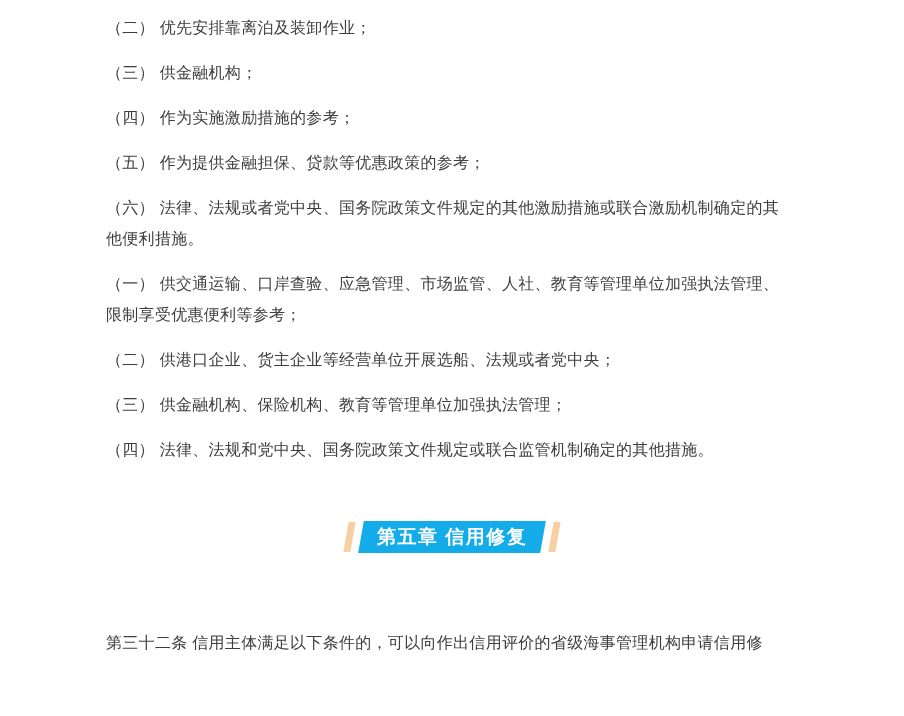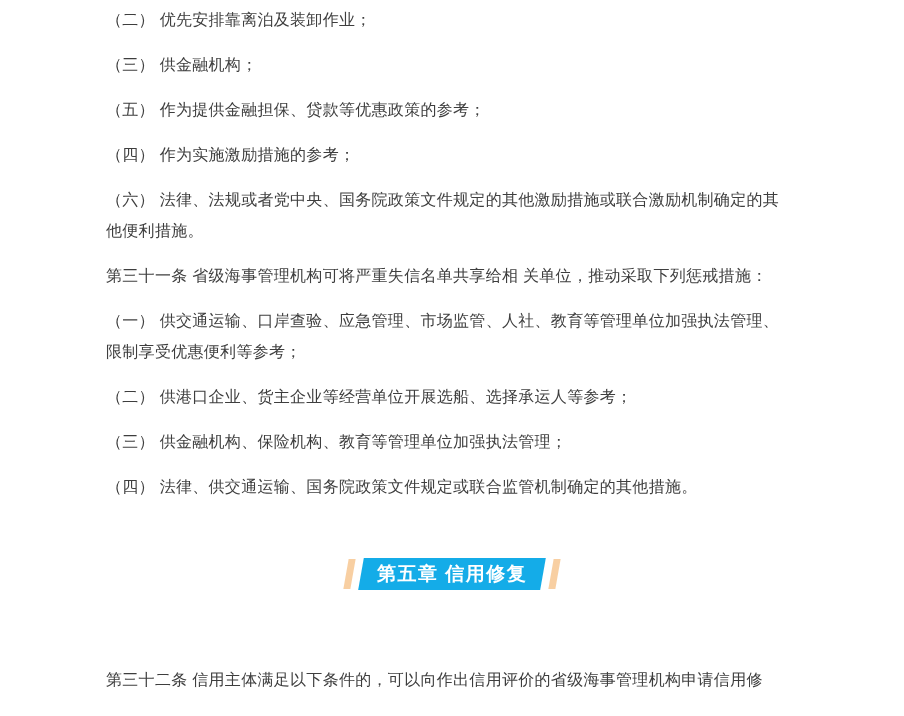--- a/index.html
+++ b/index.html
@@ -9,21 +9,21 @@
   body {
     width: 904px;
     height: 716px;
     background: var(--page-background, #ffffff);
     overflow: hidden;
     font-family: "Liberation Sans", sans-serif;
   }
   .content {
     width: 692px;
     margin-left: 106px;
-    padding-top: 4px;
+    padding-top: 12px;
   }
   .para {
     margin: 0 0 14px 0;
     font-size: 16px;
     line-height: 31px;
     letter-spacing: 0.3px;
     color: var(--body-text, #3e3e3e);
     white-space: pre-line;
     text-align: justify;
     text-justify: inter-ideograph;
@@ -61,30 +61,29 @@
     margin-bottom: 12px;
   }
 </style>
 </head>
 <body>
 
 <div class="content">
 
   <p class="para">（二） 优先安排靠离泊及装卸作业；</p>
   <p class="para">（三） 供金融机构；</p>
+  <p class="para">（四） 作为实施激励措施的参考；</p>
   <p class="para">（五） 作为提供金融担保、贷款等优惠政策的参考；</p>
-  <p class="para">（四） 作为实施激励措施的参考；</p>
   <p class="para">（六） 法律、法规或者党中央、国务院政策文件规定的其他激励措施或联合激励机制确定的其
 他便利措施。</p>
-  <p class="para">第三十一条 省级海事管理机构可将严重失信名单共享给相 关单位，推动采取下列惩戒措施：</p>
   <p class="para">（一） 供交通运输、口岸查验、应急管理、市场监管、人社、教育等管理单位加强执法管理、
 限制享受优惠便利等参考；</p>
-  <p class="para">（二） 供港口企业、货主企业等经营单位开展选船、选择承运人等参考；</p>
+  <p class="para">（二） 供港口企业、货主企业等经营单位开展选船、法规或者党中央；</p>
   <p class="para">（三） 供金融机构、保险机构、教育等管理单位加强执法管理；</p>
-  <p class="para">（四） 法律、供交通运输、国务院政策文件规定或联合监管机制确定的其他措施。</p>
+  <p class="para">（四） 法律、法规和党中央、国务院政策文件规定或联合监管机制确定的其他措施。</p>
 
   <div class="section-heading">
     <div class="decor-stripe"></div>
     <div class="badge">
       <span class="badge-label">第五章 信用修复</span>
     </div>
     <div class="decor-stripe"></div>
   </div>
 
   <div class="closing">

